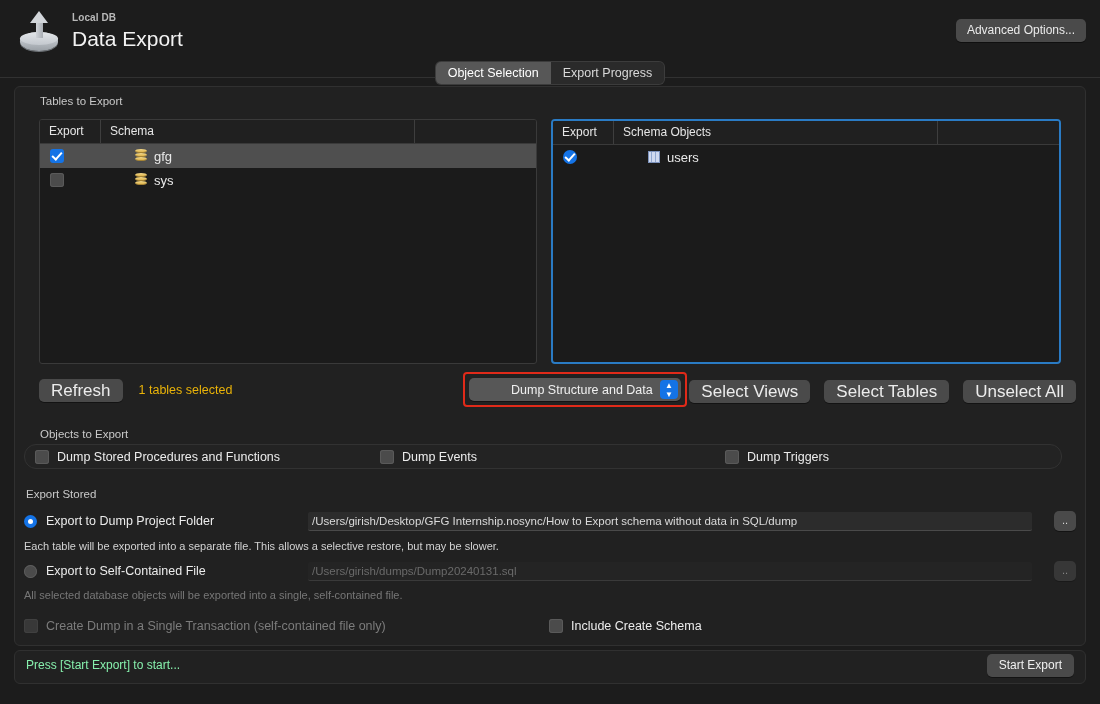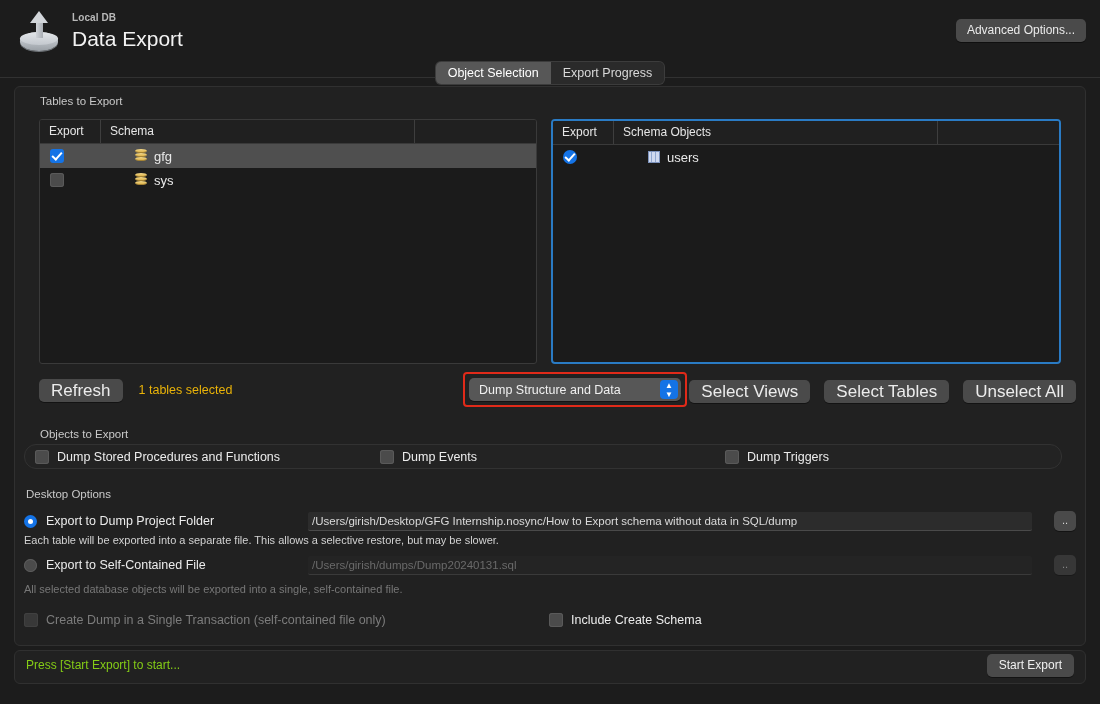--- a/index.html
+++ b/index.html
@@ -306,20 +306,21 @@
     border-radius: 5px;
     display: flex;
     align-items: center;
     box-shadow: 0 1px 0 rgba(0,0,0,.4);
     position: relative;
   }
   .popup-label {
     font-size: 12.5px;
     color: #f0f0f0;
     padding-left: 10px;
+    margin-left: 32px;
   }
   .popup-arrows {
     position: absolute;
     right: 3px; top: 2px;
     width: 18px; height: 19px;
     background: #1473e6;
     border-radius: 4px;
     color: #fff;
     font-size: 9px;
     line-height: 8px;
@@ -438,21 +439,21 @@
     height: 34px;
     background: #212121;
     border: 1px solid #303030;
     border-radius: 6px;
     box-sizing: border-box;
   }
   .footer-text {
     position: absolute;
     left: 12px; top: 8px;
     font-size: 12px;
-    color: #84cc16;
+    color: #86efac;
   }
   .start-btn {
     position: absolute;
     right: 12px; top: 4px;
     height: 23px;
     padding: 0 12px;
     background: #4a4a4a;
     border: none;
     border-radius: 5px;
     color: #f0f0f0;
@@ -587,30 +588,30 @@
       <span class="cb"></span>
       <span>Dump Events</span>
     </div>
     <div class="chk-item">
       <span class="cb"></span>
       <span>Dump Triggers</span>
     </div>
   </div>
 
   <div class="opt-area">
-    <div class="group-label" style="padding-left:26px;">Desktop Options</div>
+    <div class="group-label" style="padding-left:26px;">Export Stored</div>
 
     <div class="opt-row" style="margin-top:6px;">
       <span class="radio on"></span>
       <span class="opt-label">Export to Dump Project Folder</span>
       <span class="path-field">/Users/girish/Desktop/GFG Internship.nosync/How to Export schema without data in SQL/dump</span>
       <span class="dots-btn">..</span>
     </div>
 
-    <div class="helper" style="margin-top:0;">Each table will be exported into a separate file. This allows a selective restore, but may be slower.</div>
+    <div class="helper" style="margin-top:6px;">Each table will be exported into a separate file. This allows a selective restore, but may be slower.</div>
 
     <div class="opt-row" style="margin-top:8px;">
       <span class="radio"></span>
       <span class="opt-label">Export to Self-Contained File</span>
       <span class="path-field disabled">/Users/girish/dumps/Dump20240131.sql</span>
       <span class="dots-btn" style="opacity:.55;">..</span>
     </div>
 
     <div class="helper dim" style="margin-top:5px;">All selected database objects will be exported into a single, self-contained file.</div>
 

